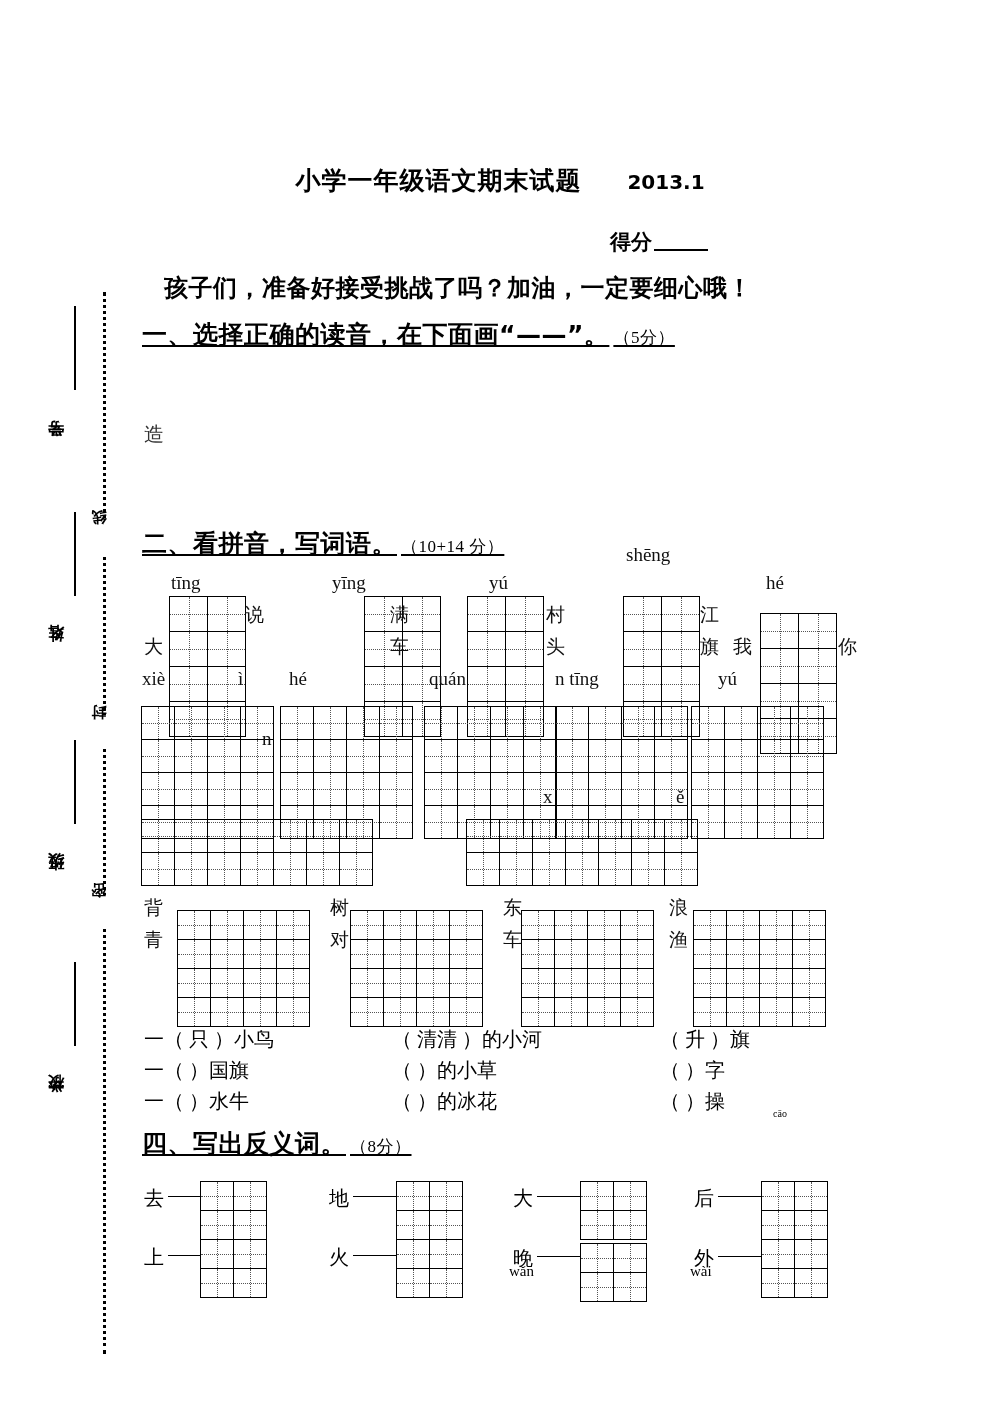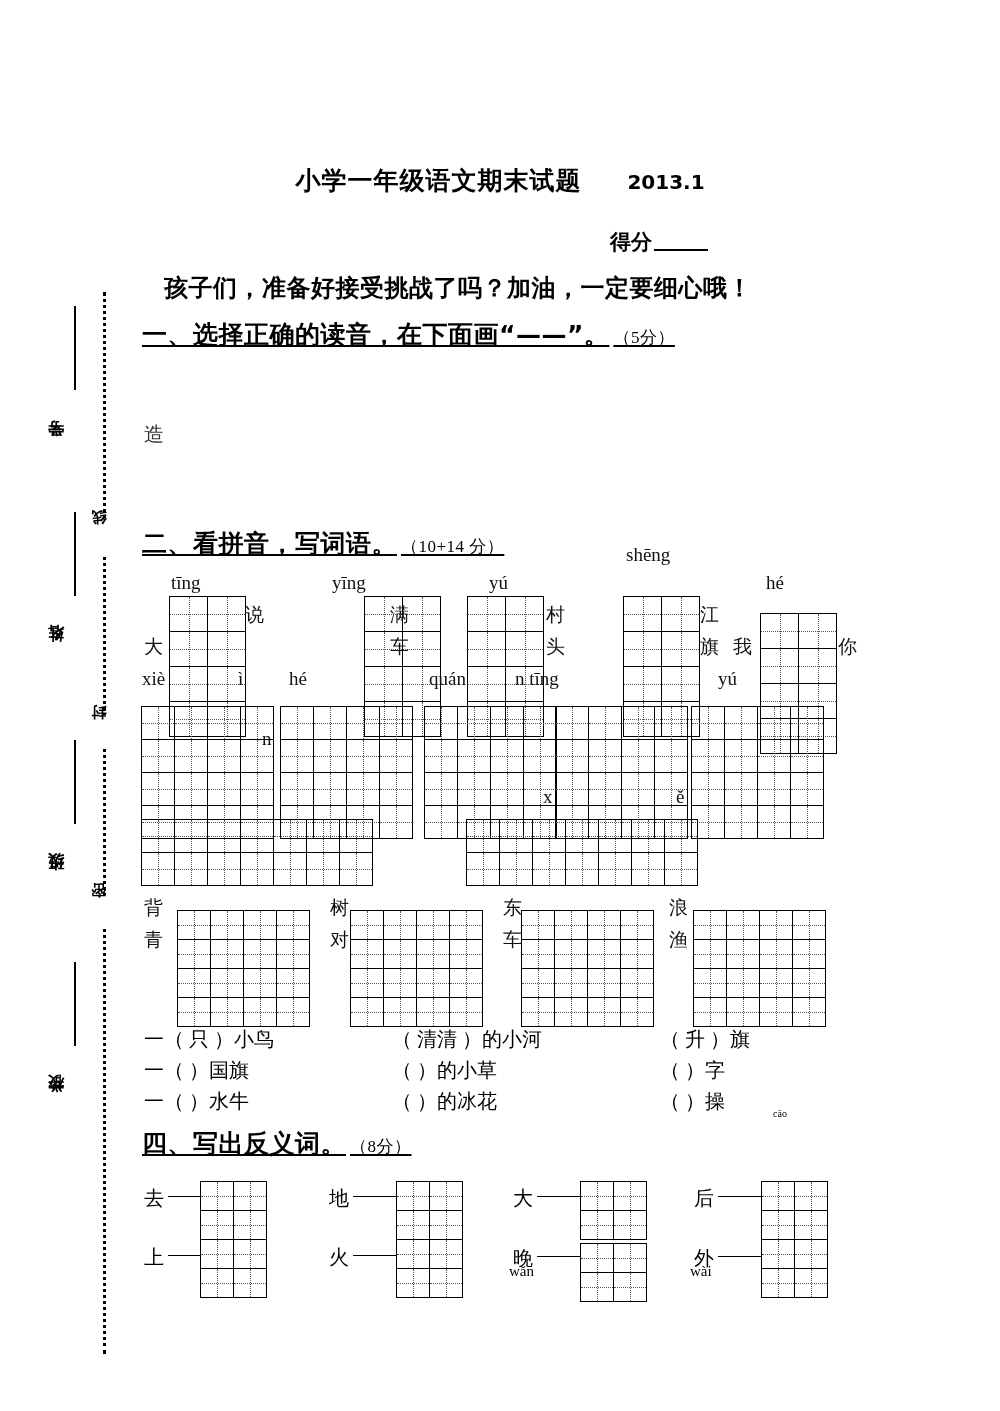--- a/index.html
+++ b/index.html
@@ -229,21 +229,21 @@
   <div class="hz" style="left:700px;top:605px;">江</div>
   <div class="hz" style="left:700px;top:637px;">旗</div>
   <div class="hz" style="left:144px;top:637px;">大</div>
   <div class="hz" style="left:733px;top:637px;">我</div>
   <div class="hz" style="left:838px;top:637px;">你</div>
 
   <div class="py" style="left:142px;top:668px;">xiè</div>
   <div class="py" style="left:238px;top:668px;">ì</div>
   <div class="py" style="left:289px;top:668px;">hé</div>
   <div class="py" style="left:429px;top:668px;">quán</div>
-  <div class="py" style="left:515px;top:668px;">n tīng</div>
+  <div class="py" style="left:555px;top:668px;">n tīng</div>
   <div class="py" style="left:718px;top:668px;">yú</div>
 
   <div class="grid" style="left:142px;top:707px;grid-template-columns:33px 33px 33px 33px;grid-template-rows:33px 33px 33px 33px;">
     <div class="cell"></div>
       <div class="cell"></div>
       <div class="cell"></div>
       <div class="cell"></div>
     <div class="cell"></div>
       <div class="cell"></div>
       <div class="cell"></div>

